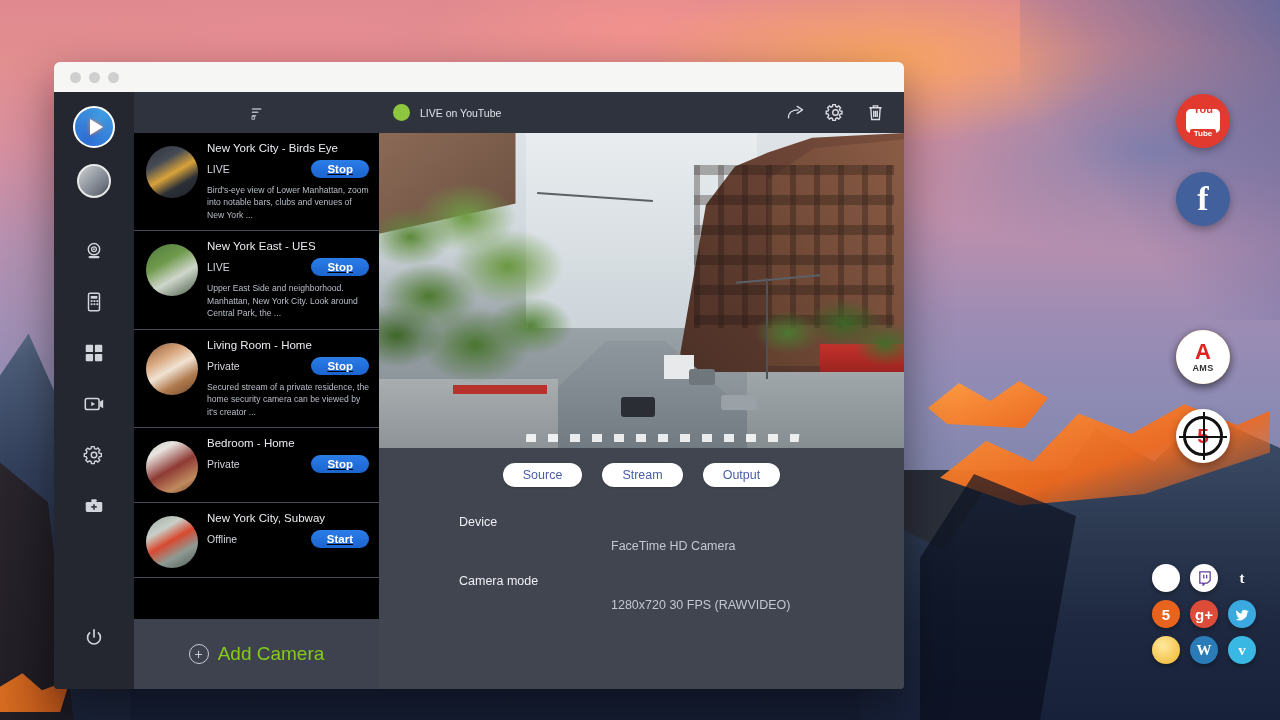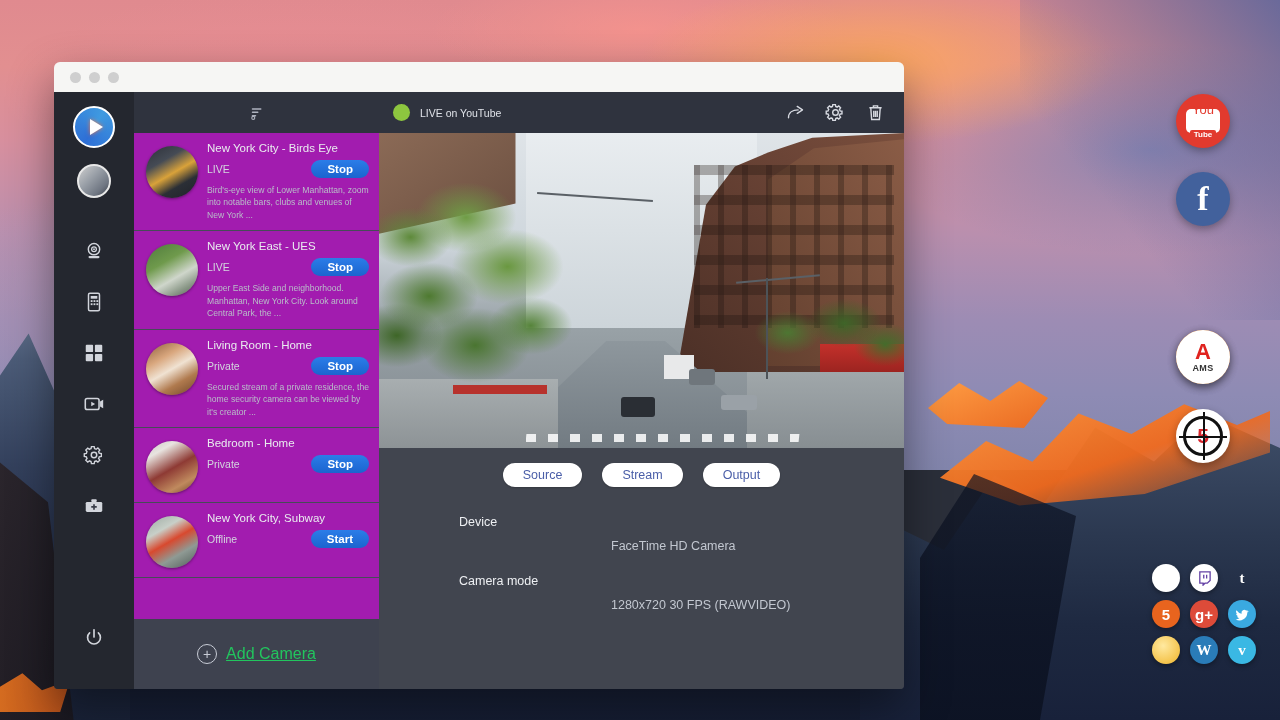--- a/index.html
+++ b/index.html
@@ -83,21 +83,21 @@
   #ic-youtube { top: 94px; background: #e23a2e; }
   #ic-facebook { top: 172px; background: #42619c; }
   #ic-wowza { top: 330px; background: #ef7b10; }
   #ic-adobe { top: 330px; background: #fff; }
   #ic-five { top: 409px; background: #fff; }
   .yt-box {
     width: 34px; height: 24px; border-radius: 5px; background: #fff; color: #e23a2e;
     display: flex; flex-direction: column; align-items: center; justify-content: center;
     line-height: 1;
   }
-  .yt-top { font-size: 13px; color: #e23a2e; font-weight: normal; margin-bottom: 14px; }
+  .yt-top { font-size: 11px; color: #e23a2e; font-weight: bold; margin-bottom: 14px; }
   .yt-bot { font-size: 8px; background: #e23a2e; color: #fff; padding: 1px 4px; border-radius: 2px; font-weight: bold; }
   .fb-f { font-size: 34px; font-family: "Liberation Serif", serif; font-weight: bold; line-height: .9; }
   .adobe-a { color: #e0231f; font-size: 22px; font-weight: bold; line-height: 1; }
   .adobe-t { color: #333; font-size: 9px; font-weight: bold; letter-spacing: .4px; }
   .five-ring {
     width: 40px; height: 40px; border-radius: 50%; border: 3px solid #111;
     display: flex; align-items: center; justify-content: center;
     color: #d8252b; font-size: 21px; font-weight: bold; position: relative;
   }
   .five-ring::before, .five-ring::after {
@@ -167,21 +167,21 @@
   .side-spacer { flex: 1; }
   .side-power { margin-bottom: 26px; }
 
   
   #list-col { width: 245px; background: #383c48; display: flex; flex-direction: column; flex-shrink: 0; }
   #list-head {
     height: 41px; display: flex; align-items: center; justify-content: center;
     background: #2f333e;
   }
   #list-head svg { width: 18px; height: 18px; fill: #aeb3bf; }
-  #cam-list { flex: 1; overflow: hidden; background: #a21caf; }
+  #cam-list { flex: 1; overflow: hidden; background: #000000; text-decoration: underline; }
   .cam-item {
     display: flex; padding: 9px 10px 9px 12px; gap: 9px;
     border-bottom: 1px solid #474b58;
   }
   .cam-thumb {
     width: 52px; height: 52px; border-radius: 50%; flex-shrink: 0; margin-top: 4px;
     box-shadow: 0 1px 3px rgba(0,0,0,.4);
   }
   .th1 { background: linear-gradient(150deg, #2c3038 0%, #454b55 30%, #d9a23a 52%, #2b2f36 72%, #1f2228 100%); }
   .th2 { background: linear-gradient(150deg, #4e7a3c 0%, #6f9a4c 35%, #cfd6cb 62%, #8d9a8a 80%, #4d5a4c 100%); }
@@ -201,21 +201,21 @@
   .cam-desc { color: #b9bec9; font-size: 8.6px; line-height: 1.45; }
   #add-camera {
     height: 70px; display: flex; align-items: center; justify-content: center;
     gap: 9px; background: #3e424f; cursor: pointer;
   }
   .plus-circle {
     width: 20px; height: 20px; border-radius: 50%; border: 1.5px solid #c8ccd6;
     color: #c8ccd6; font-size: 14px; display: flex; align-items: center; justify-content: center;
     line-height: 1;
   }
-  #add-camera .label { color: #22c55e; font-size: 16px; text-decoration: underline; }
+  #add-camera .label { color: #84cc16; font-size: 19px; }
 
   
   #main-col { flex: 1; display: flex; flex-direction: column; background: #41454f; }
   #topbar {
     height: 41px; background: #2f333e; display: flex; align-items: center;
     padding: 0 14px; gap: 10px;
   }
   .live-dot { width: 17px; height: 17px; border-radius: 50%; background: #8dc63f; }
   .live-text { color: #dfe2e8; font-size: 10.5px; }
   .topbar-spacer { flex: 1; }

